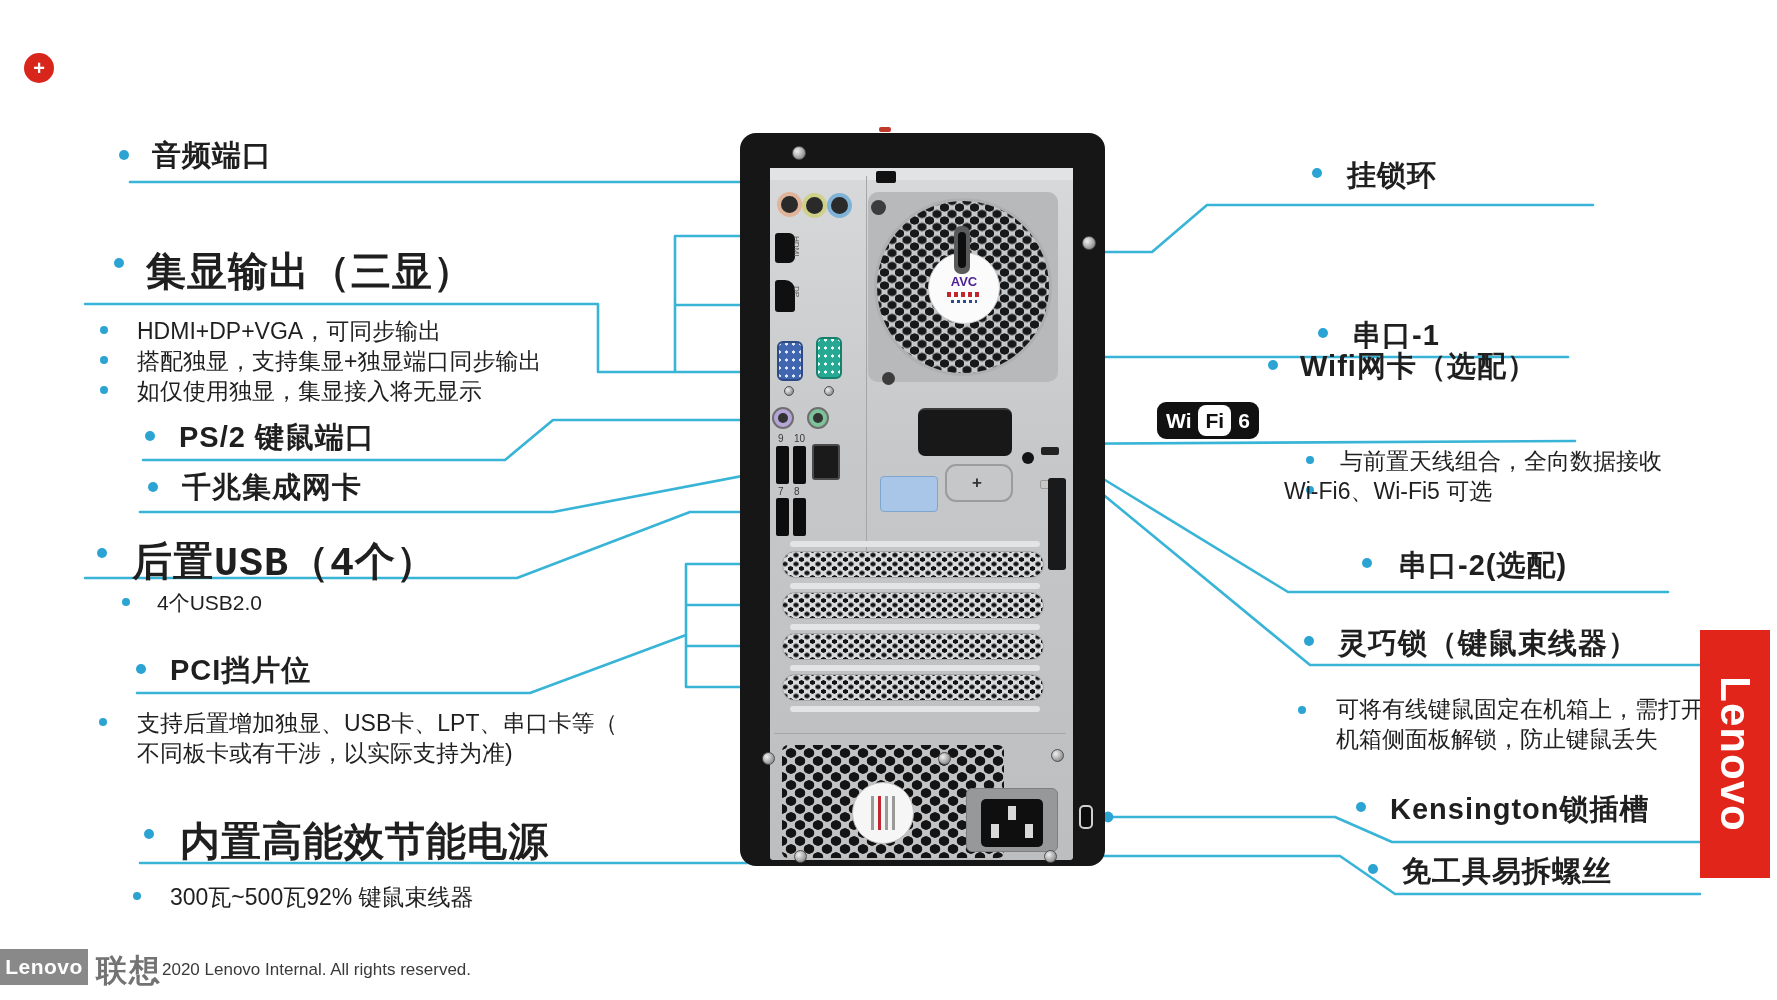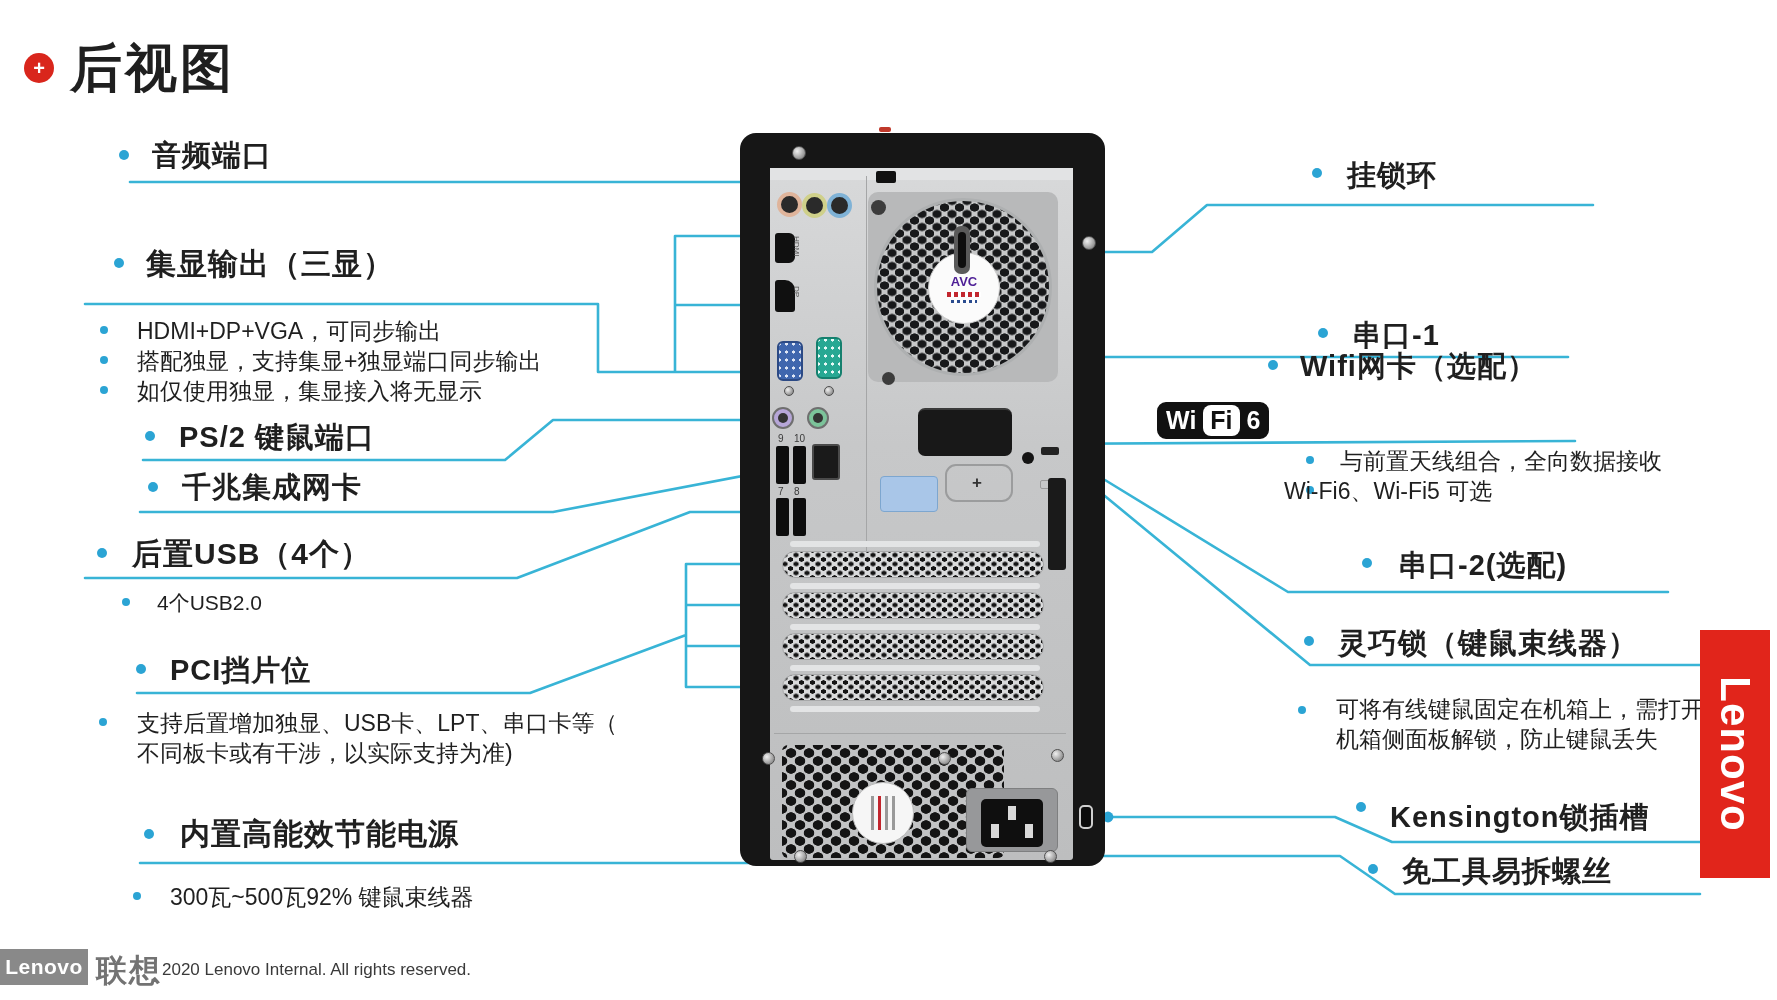--- a/index.html
+++ b/index.html
@@ -2,51 +2,50 @@
 <html><head>
 <meta charset="utf-8">
 <style>
   html,body{margin:0;padding:0;background:#ffffff;}
   #stage{
     position:relative;width:1777px;height:1000px;background:#ffffff;overflow:hidden;
     font-family:"Liberation Sans","DejaVu Sans",sans-serif;color:#1f1f1f;
   }
   .abs{position:absolute;}
   .lbl-big{font-size:29px;font-weight:600;letter-spacing:1px;white-space:nowrap;}
-  .lbl-title{font-size:30px;font-weight:600;letter-spacing:1px;white-space:nowrap;}
+  .lbl-title{font-size:40px;font-weight:600;letter-spacing:1px;white-space:nowrap;font-family:Liberation Mono, monospace;}
   .lbl-sm{font-size:23px;font-weight:500;white-space:nowrap;}
   .lbl-xs{font-size:21px;font-weight:500;white-space:nowrap;}
   .bullet{width:10px;height:10px;border-radius:50%;background:#2ba4d4;}
   .bullet-sm{width:8px;height:8px;border-radius:50%;background:#2ba4d4;}
   .screw{border-radius:50%;background:radial-gradient(circle at 35% 35%,#f0f0f0,#a8a8a8 55%,#6e6e6e);border:1px solid #4f4f4f;box-sizing:border-box;}
   .hexpat{background-color:#c6c7c8;
     background-image:radial-gradient(#17181a 4.4px,transparent 5px),radial-gradient(#17181a 4.4px,transparent 5px);
     background-size:15px 13px;background-position:0 0,7.5px 6.5px;}
   .psuhex{background-color:#c2c3c4;
     background-image:radial-gradient(#141414 5px,transparent 5.6px),radial-gradient(#141414 5px,transparent 5.6px);
     background-size:18px 16px;background-position:0 0,9px 8px;}
   .perf{background-color:#d9dadb;border:1px solid #a7a8a9;border-radius:13px;box-sizing:border-box;
     background-image:radial-gradient(#141414 2.4px,transparent 2.9px),radial-gradient(#141414 2.4px,transparent 2.9px);
     background-size:11px 9px;background-position:2px 3px,7.5px 7.5px;}
   .port-label{font-size:8px;color:#555;transform:rotate(90deg);transform-origin:left top;white-space:nowrap;}
   .usb-num{font-size:10px;color:#3a3a3a;}
   .wifi-badge{display:flex;align-items:stretch;background:#111;border-radius:9px;overflow:hidden;border:2px solid #111;box-sizing:border-box;}
-  .wifi-badge .seg{display:flex;align-items:center;justify-content:center;font-weight:700;font-size:25px;padding:0 7px;text-align:center;}
+  .wifi-badge .seg{display:flex;align-items:center;justify-content:center;font-weight:700;font-size:21px;padding:0 7px;text-align:center;}
   .seg-wi{background:#111;color:#fff;}
   .seg-fi{background:#fff;color:#111;border-radius:8px;margin:1px 0;}
   .seg-6{background:#111;color:#fff;}
 </style>
 </head>
 <body>
 
 <div id="stage">
 
   <div class="abs" style="left:24px;top:53px;width:30px;height:30px;border-radius:50%;background:#d9261c;color:#fff;
               display:flex;align-items:center;justify-content:center;font-size:20px;font-weight:900;">+</div>
-  <div class="abs" style="left:70px;top:34px;font-size:52px;font-weight:600;letter-spacing:3px;">后视图</div>
 
   <svg class="abs" width="1777" height="1000" style="left:0;top:0;pointer-events:none;">
     <g stroke="#38b4d6" stroke-width="2.6" fill="none" stroke-linejoin="round" stroke-linecap="round">
       <path d="M130 182 H752"></path>
       <path d="M85 304 H598 V372 H750 M675 372 V236 H751 M675 305 H745"></path>
       <path d="M143 460 H505 L553 420 H766"></path>
       <path d="M140 512 H553 L795 466"></path>
       <path d="M85 578 H517 L690 512 H755"></path>
       <path d="M137 693 H530 L686 635 M686 564 V687 M686 564 H764 M686 605 H764 M686 646 H764 M686 687 H764"></path>
       <path d="M140 863 H785 L800 861"></path>
@@ -231,21 +230,21 @@
   <div class="abs bullet" style="left:1362px;top:558px;"></div>
   <div class="abs lbl-big" style="left:1398px;top:546px;">串口-2(选配)</div>
 
   <div class="abs bullet" style="left:1304px;top:636px;"></div>
   <div class="abs lbl-big" style="left:1338px;top:624px;">灵巧锁（键鼠束线器）</div>
   <div class="abs bullet-sm" style="left:1298px;top:706px;"></div>
   <div class="abs lbl-sm" style="left:1336px;top:724px;">机箱侧面板解锁，防止键鼠丢失</div>
   <div class="abs lbl-sm" style="left:1336px;top:694px;">可将有线键鼠固定在机箱上，需打开</div>
 
   <div class="abs bullet" style="left:1356px;top:802px;"></div>
-  <div class="abs lbl-big" style="left:1390px;top:790px;margin-top:8px;">Kensington锁插槽</div>
+  <div class="abs lbl-big" style="left:1390px;top:790px;">Kensington锁插槽</div>
 
   <div class="abs bullet" style="left:1368px;top:864px;"></div>
   <div class="abs lbl-big" style="left:1402px;top:852px;">免工具易拆螺丝</div>
 
   <div class="abs" style="left:1700px;top:630px;width:70px;height:248px;background:#e1251b;"></div>
   <div class="abs" style="left:1611px;top:719px;width:248px;height:70px;line-height:70px;text-align:center;transform:rotate(90deg);
               color:#ffffff;font-weight:700;font-size:42px;letter-spacing:1px;">Lenovo</div>
 
   <div class="abs" style="left:0px;top:949px;width:88px;height:36px;background:#898989;color:#fff;display:flex;align-items:center;justify-content:center;
               font-weight:700;font-size:21px;letter-spacing:0.5px;">Lenovo</div>

